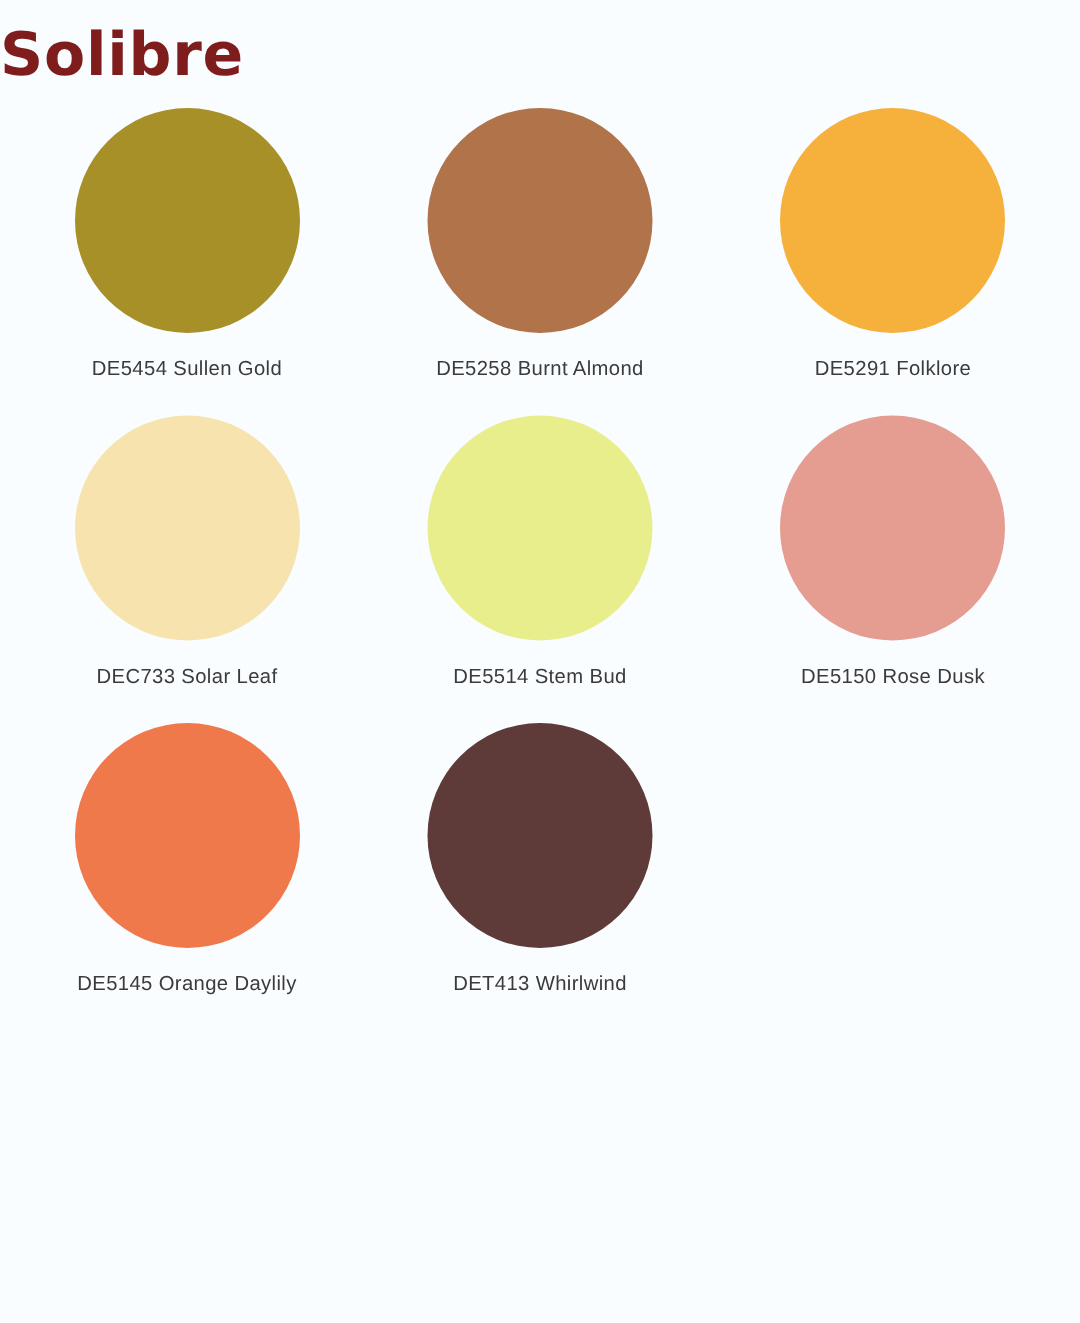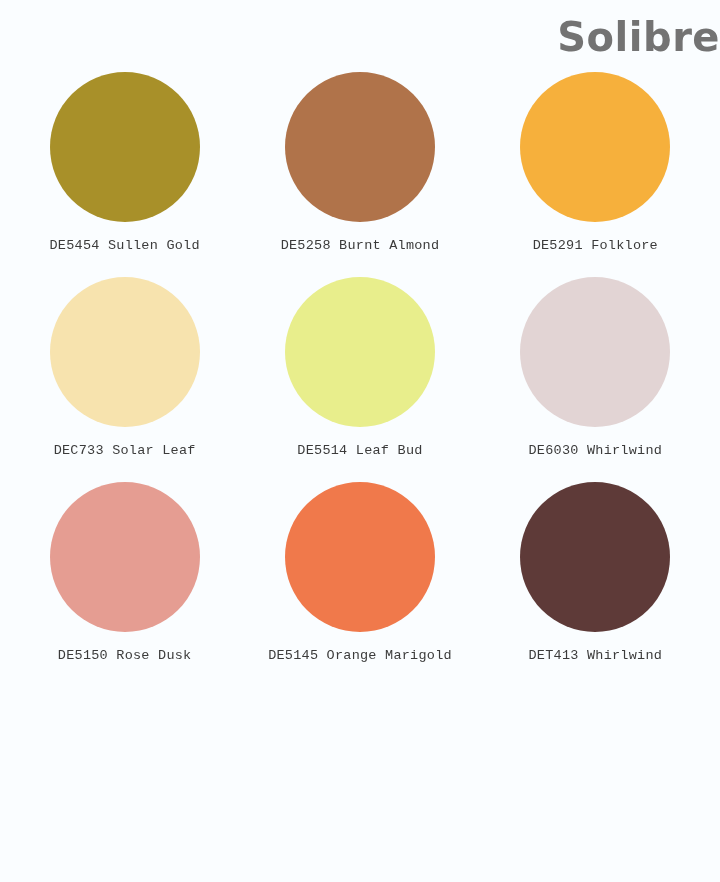--- a/index.html
+++ b/index.html
@@ -13,26 +13,26 @@
     font-family: "Liberation Sans", sans-serif;
     overflow: hidden;
   }
   .page {
     width: 720px;
     height: 882px;
     position: relative;
     box-sizing: border-box;
   }
   .palette-title {
-    text-align: right;
+    text-align: left;
     font-family: "DejaVu Sans", sans-serif;
     font-weight: bold;
     font-size: 40px;
     letter-spacing: 0.5px;
-    color: #737373;
+    color: #7f1d1d;
     margin: 0;
     padding-top: 14px;
     line-height: 1.15;
   }
   .swatch-grid {
     display: grid;
     grid-template-columns: repeat(3, 1fr);
     grid-template-rows: repeat(4, 205px);
     width: 706px;
     margin: 12px auto 0 auto;
@@ -45,21 +45,21 @@
     justify-content: flex-start;
   }
   .swatch-disc {
     width: 150px;
     height: 150px;
     border-radius: 50%;
     flex: 0 0 auto;
   }
   .swatch-label {
     margin-top: 16px;
-    font-family: Liberation Mono, monospace;
+    font-family: Liberation Sans, sans-serif;
     font-size: 13.5px;
     letter-spacing: 0.25px;
     color: #3b3b3b;
     white-space: nowrap;
     text-align: center;
   }
 </style>
 </head>
 <body style="background: rgb(250, 253, 255);">
 
@@ -79,33 +79,29 @@
       <div class="swatch-cell">
         <div class="swatch-disc" style="background: rgb(246, 176, 60);"></div>
         <div class="swatch-label">DE5291 Folklore</div>
       </div>
       <div class="swatch-cell">
         <div class="swatch-disc" style="background: rgb(247, 227, 174);"></div>
         <div class="swatch-label">DEC733 Solar Leaf</div>
       </div>
       <div class="swatch-cell">
         <div class="swatch-disc" style="background: rgb(232, 238, 140);"></div>
-        <div class="swatch-label">DE5514 Leaf Bud</div>
-      </div>
-      <div class="swatch-cell">
-        <div class="swatch-disc" style="background: rgb(226, 212, 212);"></div>
-        <div class="swatch-label">DE6030 Whirlwind</div>
+        <div class="swatch-label">DE5514 Stem Bud</div>
       </div>
       <div class="swatch-cell">
         <div class="swatch-disc" style="background: rgb(229, 157, 146);"></div>
         <div class="swatch-label">DE5150 Rose Dusk</div>
       </div>
       <div class="swatch-cell">
         <div class="swatch-disc" style="background: rgb(240, 121, 75);"></div>
-        <div class="swatch-label">DE5145 Orange Marigold</div>
+        <div class="swatch-label">DE5145 Orange Daylily</div>
       </div>
       <div class="swatch-cell">
         <div class="swatch-disc" style="background: rgb(94, 58, 56);"></div>
         <div class="swatch-label">DET413 Whirlwind</div>
       </div>
     </div>
 
 </div>
 
 </body></html>

